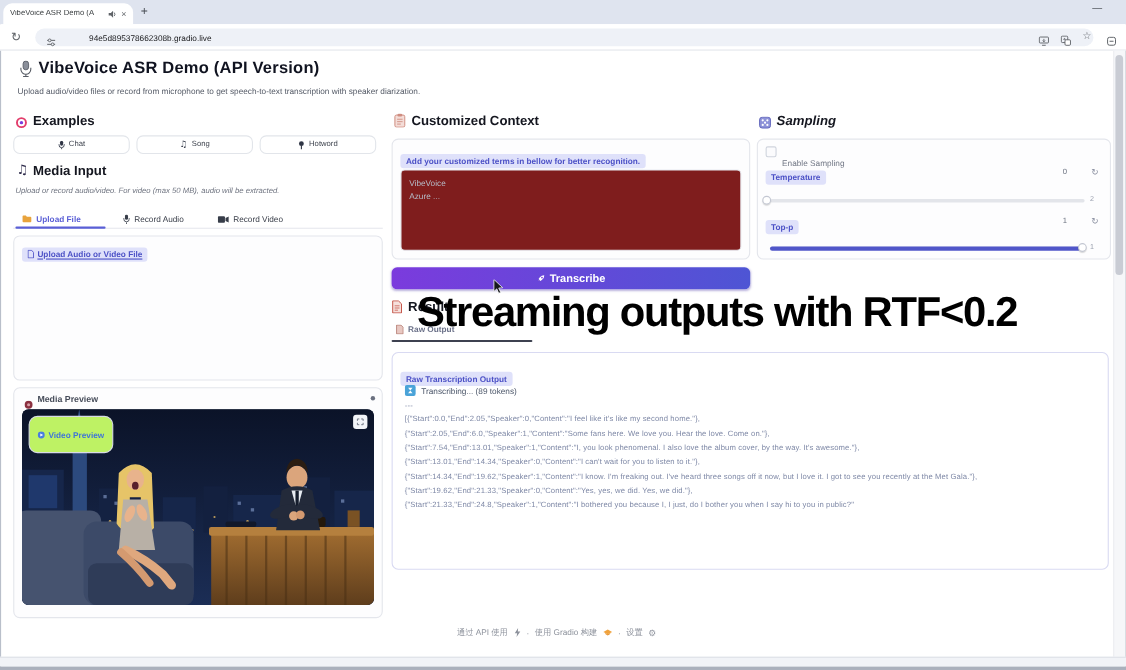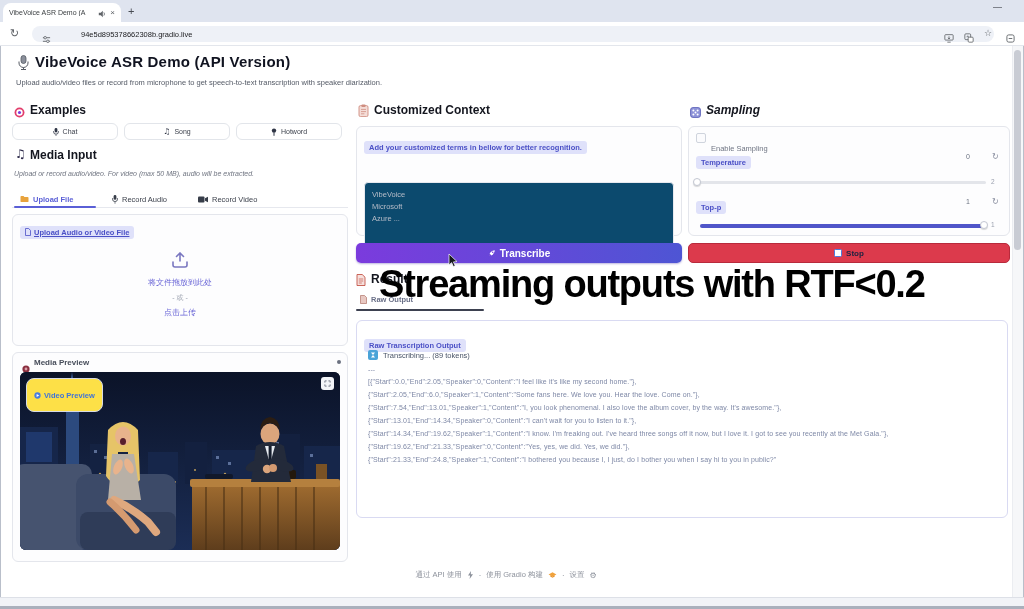--- a/index.html
+++ b/index.html
@@ -166,29 +166,20 @@
   </div>
 
   <div class="card" style="left:12px;top:214px;width:336px;height:132px;"></div>
   <div class="abs" style="left:20px;top:222px;">
     <span class="pill" style="display:inline-flex;align-items:center;gap:3px;text-decoration:underline;">
       <svg width="6" height="8" viewBox="0 0 6 8">
           <path d="M.5 .5 h3.2 L5.5 2.5 V7.5 H.5 Z" fill="none" stroke="#4b50c6" stroke-width=".8"></path>
         </svg>
       <span>Upload Audio or Video File</span>
     </span>
-  </div>
-  <div class="abs" style="left:12px;top:240px;width:336px;height:106px;display:flex;flex-direction:column;align-items:center;justify-content:flex-start;padding-top:12px;">
-    <svg width="18" height="16" viewBox="0 0 18 16">
-        <path d="M9 1 v8 M5.5 4.5 L9 1 L12.5 4.5" stroke="#7a77c0" stroke-width="1.6" fill="none" stroke-linecap="round"></path>
-        <path d="M2 10 v3 a2 2 0 0 0 2 2 h10 a2 2 0 0 0 2-2 v-3" stroke="#7a77c0" stroke-width="1.6" fill="none" stroke-linecap="round"></path>
-      </svg>
-    <div style="margin-top:9px;font-size:8px;color:#6a66d6;">将文件拖放到此处</div>
-    <div style="margin-top:5px;font-size:7px;color:#9aa0ae;">- 或 -</div>
-    <div style="margin-top:4px;font-size:8px;color:#6a66d6;">点击上传</div>
   </div>
 
   <div class="card" style="left:12px;top:352px;width:336px;height:210px;"></div>
   <div class="abs" style="left:22px;top:359px;">
     <svg width="8" height="8" viewBox="0 0 8 8">
         <circle cx="4" cy="4" r="3.6" fill="#8b3040"></circle>
         <circle cx="4" cy="4" r="1.4" fill="#d9a0a8"></circle>
       </svg>
   </div>
   <div class="abs" style="left:34px;top:358px;font-size:8px;color:#474d5a;font-weight:bold;">Media Preview</div>
@@ -263,21 +254,21 @@
       <ellipse cx="250" cy="62" rx="9.5" ry="10.5" fill="#dba57c"></ellipse>
       <path d="M240 58 Q241 46 250 45 Q259 46 260 58 Q255 51 250 51 Q245 51 240 58 Z" fill="#2b1d12"></path>
       <path d="M231 110 L236 74 Q250 66 264 74 L271 110 Z" fill="#232a3a"></path>
       <polygon points="245,74 255,74 250,92" fill="#e8ecf2"></polygon>
       <rect x="248.6" y="74" width="3" height="15" fill="#141c2c"></rect>
       <ellipse cx="238" cy="93" rx="13" ry="5.5" fill="#232a3a" transform="rotate(-18 238 93)"></ellipse>
       <ellipse cx="261" cy="93" rx="13" ry="5.5" fill="#232a3a" transform="rotate(18 261 93)"></ellipse>
       <circle cx="247" cy="97" r="4.2" fill="#dba57c"></circle>
       <circle cx="253" cy="96" r="4" fill="#d49a70"></circle>
     </svg>
-    <div class="abs" style="left:6px;top:6px;background:#fde047;border:1px solid #d6dae4;border-radius:8px;height:15px;display:flex;align-items:center;gap:3px;padding:16px 7px;">
+    <div class="abs" style="left:6px;top:6px;background:#bef264;border:1px solid #d6dae4;border-radius:8px;height:15px;display:flex;align-items:center;gap:3px;padding:16px 7px;">
       <svg width="7" height="7" viewBox="0 0 8 8">
           <circle cx="4" cy="4" r="3.6" fill="#4a7de0"></circle>
           <polygon points="3,2.4 6,4 3,5.6" fill="#fff"></polygon>
         </svg>
       <span style="font-size:7.5px;font-weight:bold;color:#3f74d8;">Video Preview</span>
     </div>
     <div class="abs" style="left:301px;top:5px;width:13px;height:13px;background:#f2f4f8;border-radius:3px;display:flex;align-items:center;justify-content:center;">
       <svg width="7" height="7" viewBox="0 0 8 8">
           <path d="M1 3 V1 h2 M5 1 h2 v2 M7 5 v2 h-2 M3 7 H1 V5" stroke="#6b7180" stroke-width="1" fill="none"></path>
         </svg>
@@ -289,24 +280,23 @@
         <rect x="1" y="1.6" width="9" height="11" rx="1.5" fill="#f4ddd8" stroke="#cf8d80" stroke-width=".9"></rect>
         <rect x="3.4" y="0.4" width="4.2" height="2.6" rx="1" fill="#cf8d80"></rect>
         <path d="M3 5.4 h5 M3 7.6 h5 M3 9.8 h3.4" stroke="#cf8d80" stroke-width=".8"></path>
       </svg>
   </div>
   <div class="abs h2" style="left:374px;top:103px;">Customized Context</div>
   <div class="card" style="left:356px;top:126px;width:326px;height:110px;"></div>
   <div class="abs" style="left:364px;top:136px;">
     <span class="pill">Add your customized terms in bellow for better recognition.</span>
   </div>
-  <div class="abs" style="left:364px;top:154px;width:310px;height:74px;background:#0c4a6e;border:1px solid #e7e9ef;border-radius:4px;margin-top:28px;">
+  <div class="abs" style="left:364px;top:154px;width:310px;height:74px;background:#7f1d1d;border:1px solid #e7e9ef;border-radius:4px;">
     <div style="padding:6px 7px;font-size:7.5px;color:#b6bcc8;line-height:1.6;">
       <div>VibeVoice</div>
-      <div>Microsoft</div>
       <div>Azure ...</div>
     </div>
   </div>
 
   <div class="abs" style="left:356px;top:243px;width:326px;height:20px;border-radius:5px;background:linear-gradient(90deg,#7b3bdd,#4e55d4);display:flex;align-items:center;justify-content:center;gap:4px;box-shadow:0 1px 2px rgba(60,40,160,.35);">
     <svg width="8" height="8" viewBox="0 0 8 8">
         <path d="M6.8 1.2 Q4.4 1.2 2.8 3 L1.6 4.6 L3.4 6.4 L5 5.2 Q6.8 3.6 6.8 1.2 Z" fill="#fff"></path>
         <circle cx="4.7" cy="3.3" r=".8" fill="#7b3bdd"></circle>
         <path d="M1.4 6.6 L2 5.6 L2.4 6 Z" fill="#f0b0c0"></path>
       </svg>
@@ -383,24 +373,20 @@
   <div class="abs" style="left:696px;top:196px;">
     <span class="pill">Top-p</span>
   </div>
   <div class="abs" style="left:946px;top:198px;width:24px;text-align:right;font-size:7px;color:#6b7280;">1</div>
   <div class="abs reset" style="left:992px;top:197px;">↻</div>
   <div class="slider-track" style="left:700px;top:224px;width:286px;"></div>
   <div class="slider-fill" style="left:700px;top:223.5px;width:282px;height:4px;"></div>
   <div class="thumb" style="left:980px;top:221px;"></div>
   <div class="abs tinylbl" style="left:991px;top:221px;">1</div>
 
-  <div class="abs" style="left:688px;top:243px;width:322px;height:20px;border-radius:5px;background:#dc3a4c;border:1px solid #b82a3c;display:flex;align-items:center;justify-content:center;gap:4px;">
-    <span style="display:inline-block;width:8px;height:8px;background:#fff;border:1.5px solid #4a7de0;border-radius:1.5px;"></span>
-    <span style="font-size:8px;font-weight:bold;color:#1c2240;">Stop</span>
-  </div>
 
   <div class="overlay-text">Streaming outputs with RTF&lt;0.2</div>
 
   <div class="footer">
     <span>通过 API 使用</span>
     <svg width="7" height="8" viewBox="0 0 7 8">
         <polygon points="4,0 1,4.6 3.1,4.6 2.6,8 6,3.2 3.8,3.2" fill="#8d929c"></polygon>
       </svg>
     <span>·</span>
     <span>使用 Gradio 构建</span>

